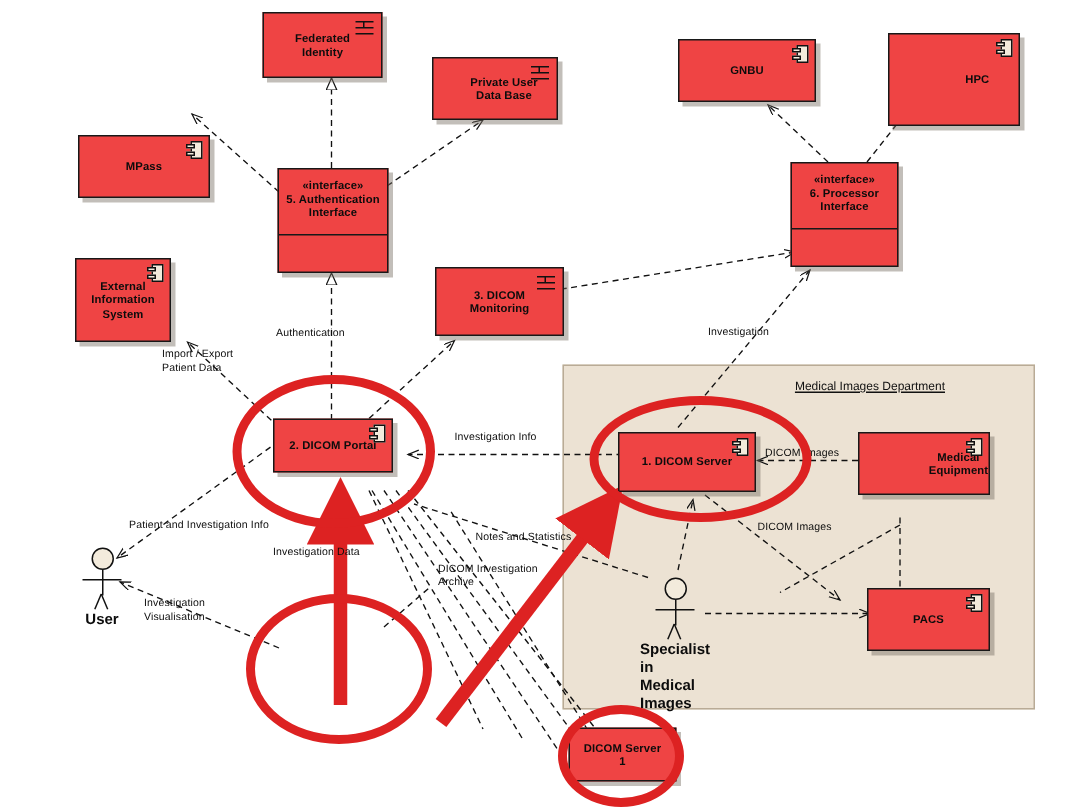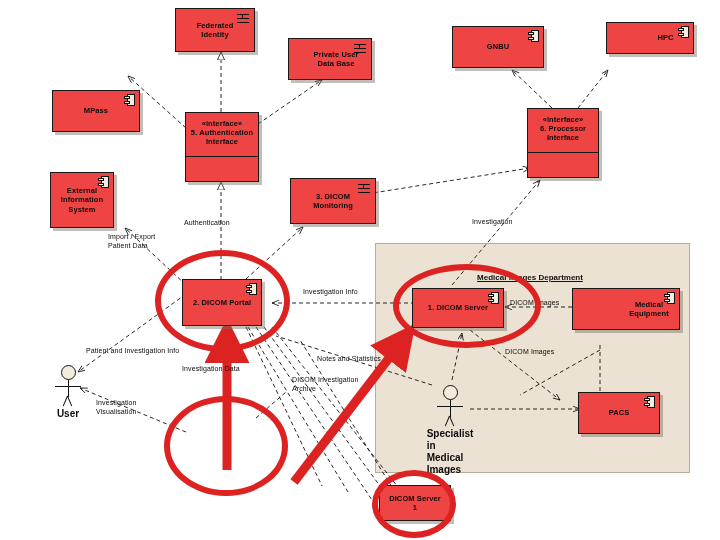--- a/index.html
+++ b/index.html
@@ -27,26 +27,25 @@
   
   .package-region {
     position: absolute;
     background: #ece2d3;
     border: 1px solid #b9ab96;
     box-sizing: border-box;
   }
   .package-title {
     position: absolute;
     font-size: 8px;
-    font-weight: bold;
+    font-weight: normal;
     color: #111;
-    text-align: center;
+    text-align: right;
     text-decoration: underline;
     white-space: nowrap;
-    margin-top: 20px;
   }
   
   .component {
     position: absolute;
     background: #ef4444;
     border: 1.3px solid #181818;
     box-sizing: border-box;
     box-shadow: 3px 3px 0 0 rgba(120,110,100,0.45);
     display: flex;
     align-items: center;
@@ -300,21 +299,21 @@
 
   <div class="component" style="left:452px; top:26px; width:92px; height:42px;">
     <span class="comp-icon">
       <span class="body"></span>
         <span class="tab t1"></span>
         <span class="tab t2"></span>
     </span>
     <span class="label">GNBU</span>
   </div>
 
-  <div class="component" style="left:606px; top:22px; width:88px; height:32px;padding-left:31px;">
+  <div class="component" style="left:592px; top:22px; width:88px; height:62px;padding-left:31px;">
     <span class="comp-icon">
       <span class="body"></span>
         <span class="tab t1"></span>
         <span class="tab t2"></span>
     </span>
     <span class="label">HPC</span>
   </div>
 
   <div class="component interface-box" style="left:185px; top:112px; width:74px; height:70px;">
     <span class="label" style="white-space:pre-line;">«interface»
@@ -345,39 +344,39 @@
     <span class="db-icon">
       <span class="ln a"></span>
         <span class="ln b"></span>
         <span class="ln c"></span>
         <span class="vt"></span>
     </span>
     <span class="label" style="white-space:pre-line;">3. DICOM
 Monitoring</span>
   </div>
 
-  <div class="component" style="left:182px; top:279px; width:80px; height:47px;">
+  <div class="component" style="left:182px; top:279px; width:80px; height:36px;">
     <span class="comp-icon">
       <span class="body"></span>
         <span class="tab t1"></span>
         <span class="tab t2"></span>
     </span>
     <span class="label">2. DICOM Portal</span>
   </div>
 
   <div class="component" style="left:412px; top:288px; width:92px; height:40px;">
     <span class="comp-icon">
       <span class="body"></span>
         <span class="tab t1"></span>
         <span class="tab t2"></span>
     </span>
     <span class="label">1. DICOM Server</span>
   </div>
 
-  <div class="component" style="left:572px; top:288px; width:108px; height:42px;padding-left:46px;">
+  <div class="component" style="left:572px; top:288px; width:88px; height:42px;padding-left:46px;">
     <span class="comp-icon">
       <span class="body"></span>
         <span class="tab t1"></span>
         <span class="tab t2"></span>
     </span>
     <span class="label">Medical Equipment</span>
   </div>
 
   <div class="component" style="left:578px; top:392px; width:82px; height:42px;">
     <span class="comp-icon">

